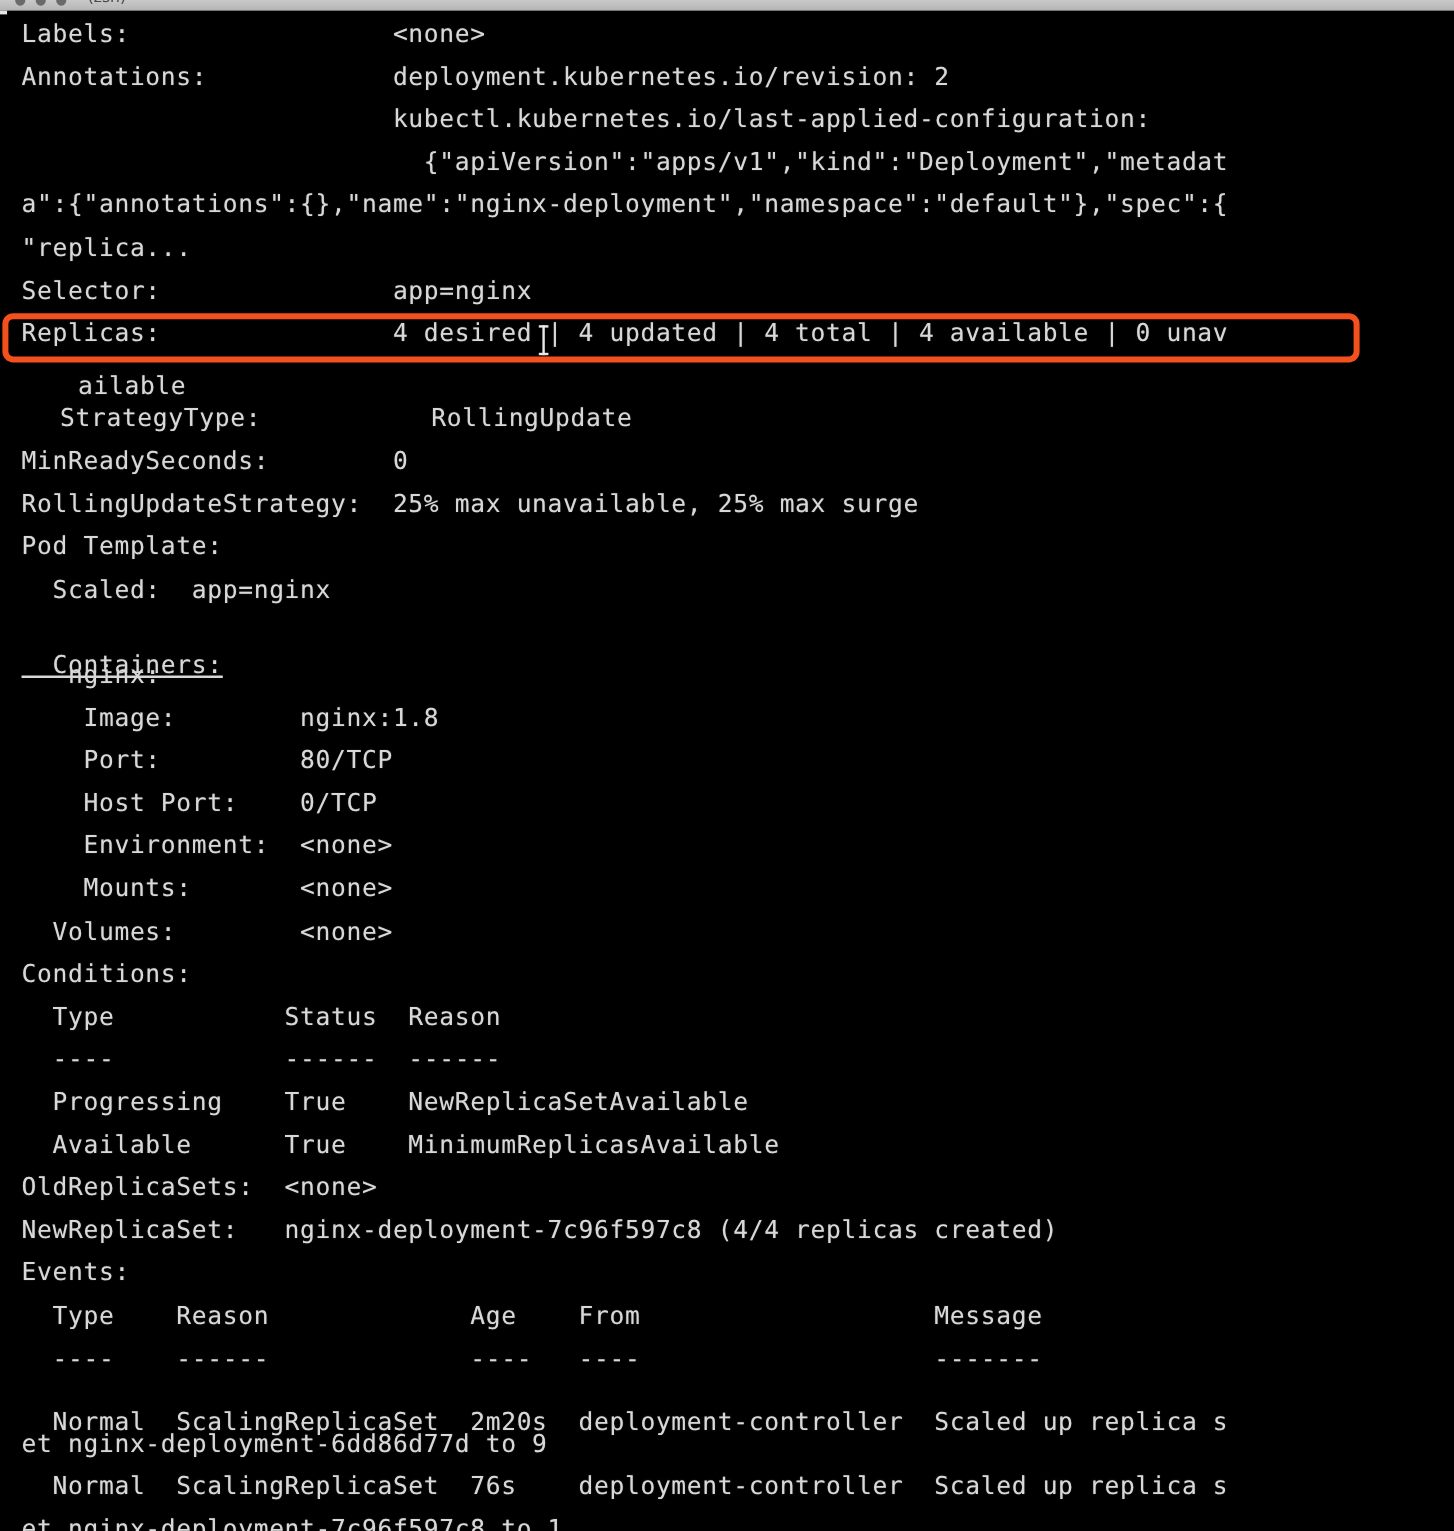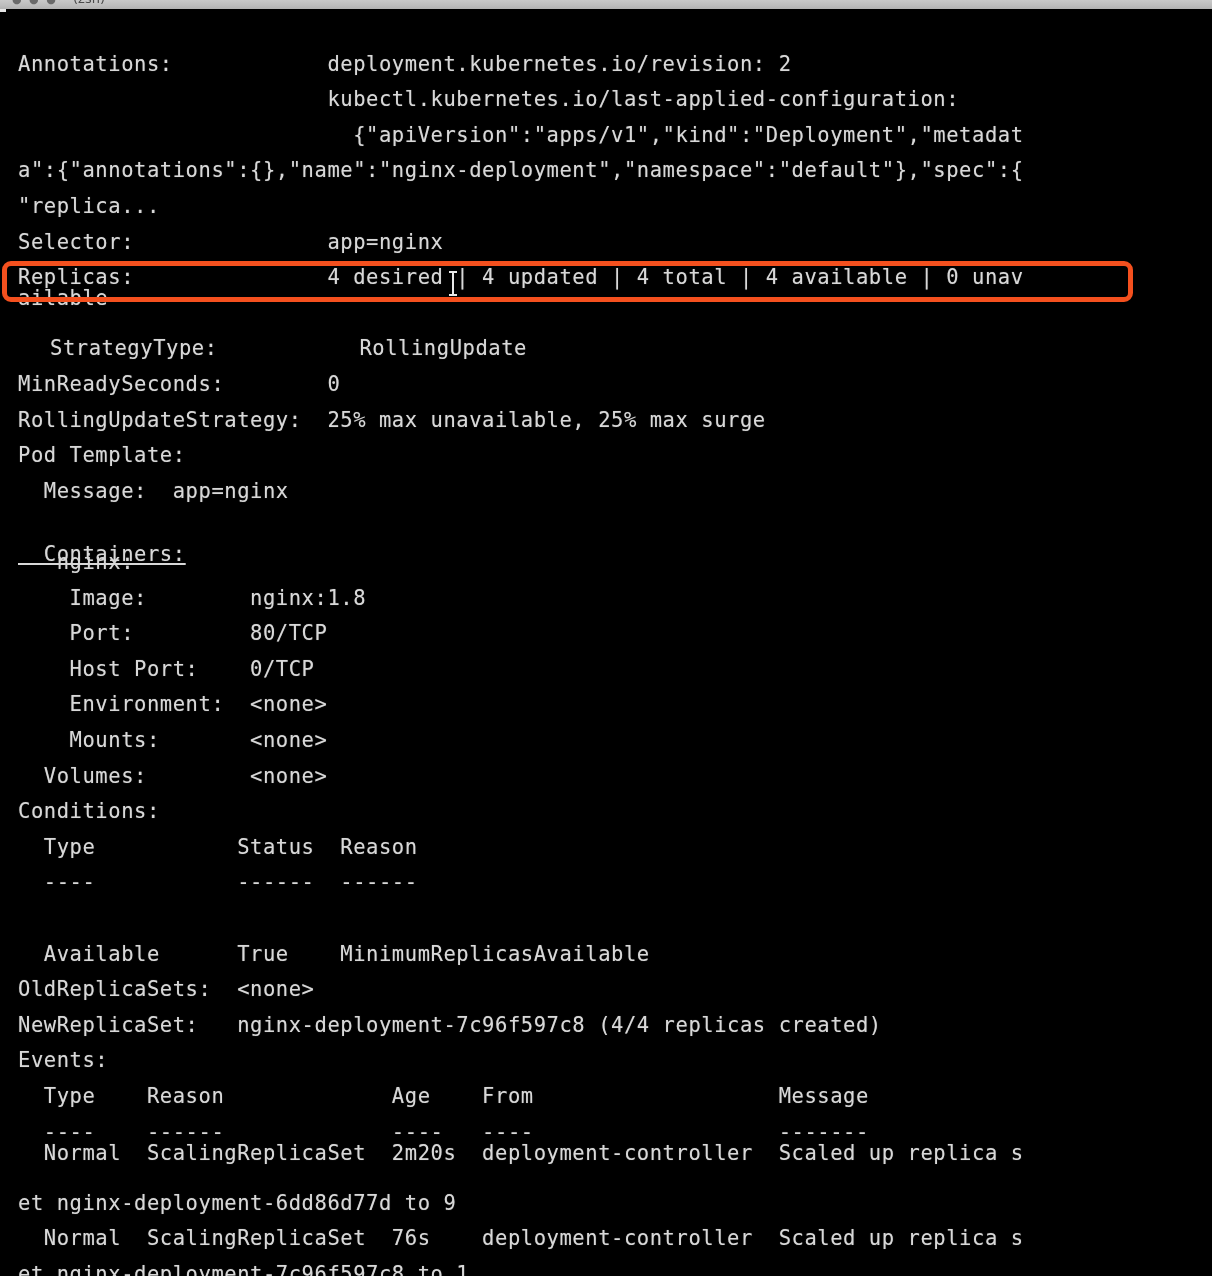--- a/index.html
+++ b/index.html
@@ -130,51 +130,53 @@
   <div id="titlebar">
     <span id="titlebar-dots">● ● ●</span>
     <span id="titlebar-text">~ (zsh)</span>
   </div>
 
   <div id="left-edge"></div>
   <div id="top-black-rule"></div>
 
   <div id="terminal">
 
+  <div class="line" style="top: 5px;">Labels:                 &lt;none&gt;</div>
       <div class="line" style="top: 40.6px;">Annotations:            deployment.kubernetes.io/revision: 2</div>
       <div class="line" style="top: 76.2px;">                        kubectl.kubernetes.io/last-applied-configuration:</div>
       <div class="line" style="top: 111.8px;">                          {"apiVersion":"apps/v1","kind":"Deployment","metadat</div>
       <div class="line" style="top: 147.4px;">a":{"annotations":{},"name":"nginx-deployment","namespace":"default"},"spec":{</div>
       <div class="line" style="top: 183px;">"replica...</div>
       <div class="line" style="top: 218.6px;">Selector:               app=nginx</div>
       <div class="line" style="top: 254.2px;">Replicas:               4 desired | 4 updated | 4 total | 4 available | 0 unav</div>
-      <div class="line" style="top: 275px;">ailable</div>
+      <div class="line" style="top: 298px; margin-left: 47px;">ailable</div>
       <div class="line" style="top: 325.4px; margin-left: 32px;">StrategyType:           RollingUpdate</div>
       <div class="line" style="top: 361px;">MinReadySeconds:        0</div>
       <div class="line" style="top: 396.6px;">RollingUpdateStrategy:  25% max unavailable, 25% max surge</div>
       <div class="line" style="top: 432.2px;">Pod Template:</div>
-      <div class="line" style="top: 467.8px;">  Message:  app=nginx</div>
+      <div class="line" style="top: 467.8px;">  Scaled:  app=nginx</div>
       <div class="line" style="top: 531px; text-decoration: underline;">  Containers:</div>
       <div class="line" style="top: 539px;">   nginx:</div>
       <div class="line" style="top: 574.6px;">    Image:        nginx:1.8</div>
       <div class="line" style="top: 610.2px;">    Port:         80/TCP</div>
       <div class="line" style="top: 645.8px;">    Host Port:    0/TCP</div>
       <div class="line" style="top: 681.4px;">    Environment:  &lt;none&gt;</div>
       <div class="line" style="top: 717px;">    Mounts:       &lt;none&gt;</div>
       <div class="line" style="top: 752.6px;">  Volumes:        &lt;none&gt;</div>
       <div class="line" style="top: 788.2px;">Conditions:</div>
       <div class="line" style="top: 823.8px;">  Type           Status  Reason</div>
       <div class="line" style="top: 859.4px;">  ----           ------  ------</div>
+      <div class="line" style="top: 895px;">  Progressing    True    NewReplicaSetAvailable</div>
       <div class="line" style="top: 966.2px;">OldReplicaSets:  &lt;none&gt;</div>
       <div class="line" style="top: 930.6px;">  Available      True    MinimumReplicasAvailable</div>
       <div class="line" style="top: 1001.8px;">NewReplicaSet:   nginx-deployment-7c96f597c8 (4/4 replicas created)</div>
       <div class="line" style="top: 1037.4px;">Events:</div>
       <div class="line" style="top: 1073px;">  Type    Reason             Age    From                   Message</div>
       <div class="line" style="top: 1108.6px;">  ----    ------             ----   ----                   -------</div>
-      <div class="line" style="top: 1130px;">  Normal  ScalingReplicaSet  2m20s  deployment-controller  Scaled up replica s</div>
+      <div class="line" style="top: 1162px;">  Normal  ScalingReplicaSet  2m20s  deployment-controller  Scaled up replica s</div>
       <div class="line" style="top: 1179.8px;">et nginx-deployment-6dd86d77d to 9</div>
       <div class="line" style="top: 1215.4px;">  Normal  ScalingReplicaSet  76s    deployment-controller  Scaled up replica s</div>
       <div class="line" style="top: 1251px;">et nginx-deployment-7c96f597c8 to 1</div>
     </div>
 
   <div id="highlight-box" style="border-color: rgb(244, 80, 30);"></div>
   <div id="mouse-cursor"></div>
 
 </div>
 

